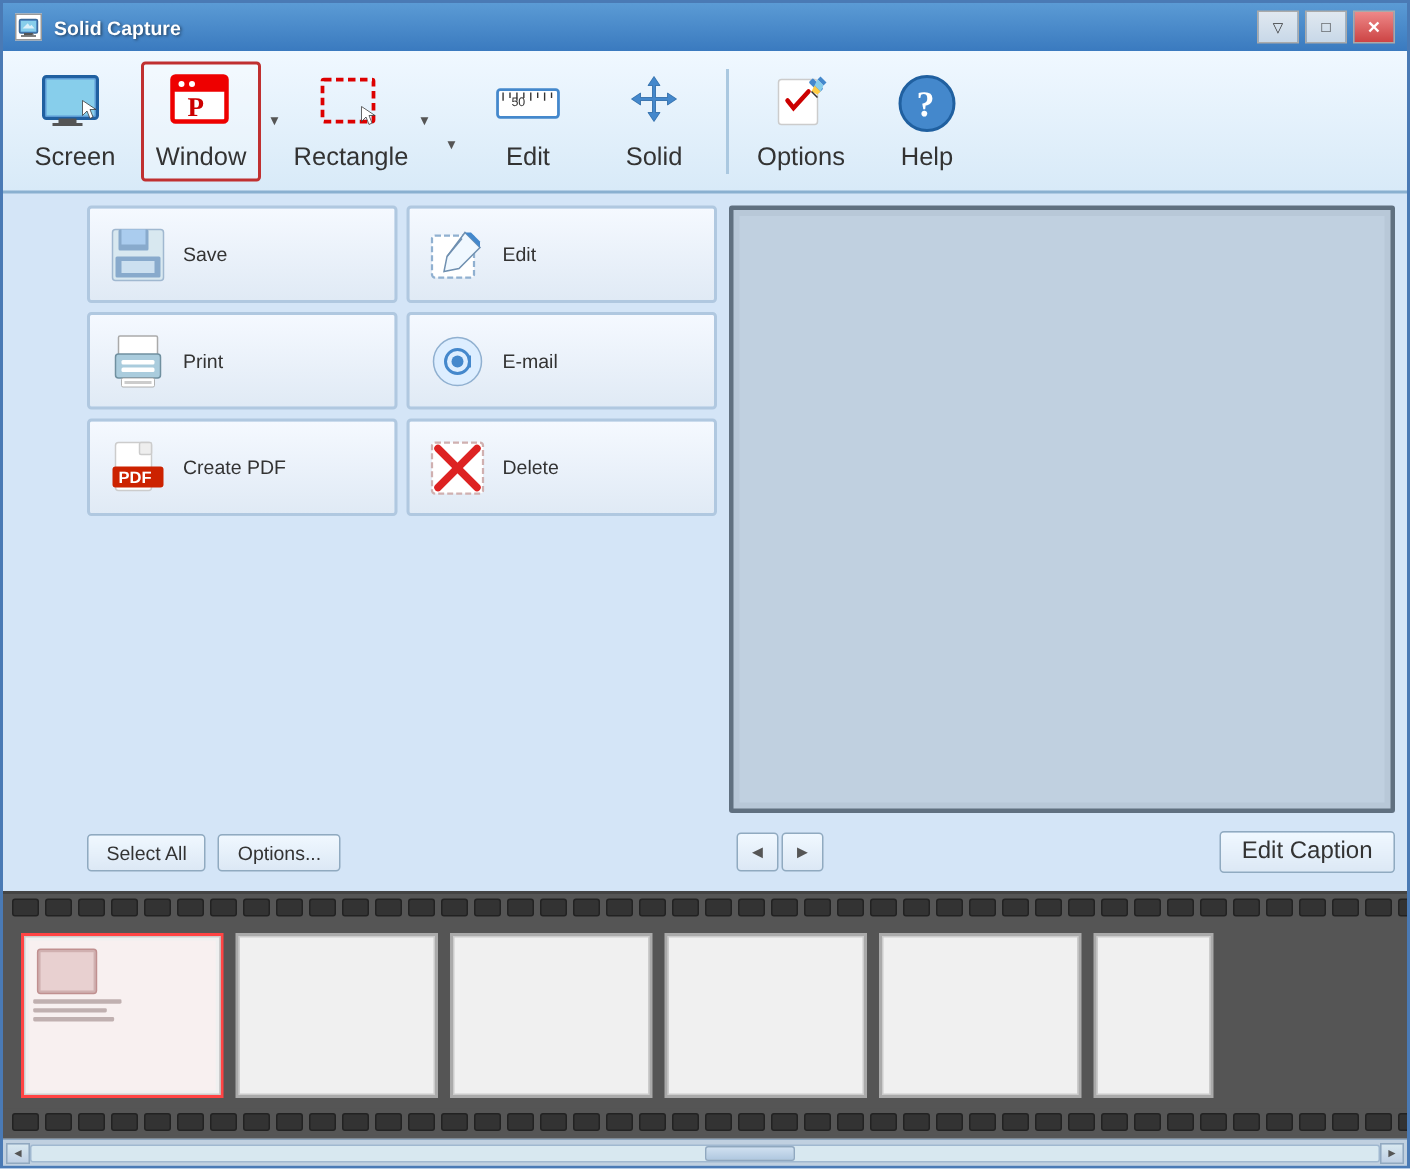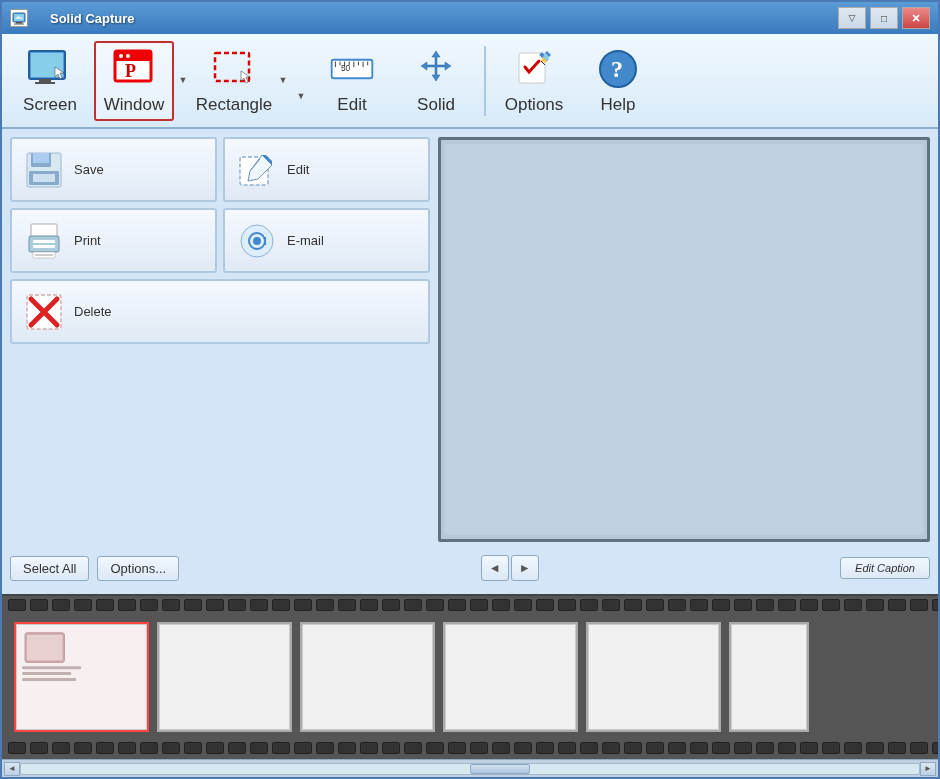--- a/index.html
+++ b/index.html
@@ -19,21 +19,21 @@
       background: #d4e5f7;
       display: flex;
       flex-direction: column;
     }
     .title-bar {
       background: linear-gradient(to bottom, #5b9bd5, #3a7abf);
       height: 32px;
       display: flex;
       align-items: center;
       padding: 0 8px;
-      gap: 22px;
+      gap: 8px;
       flex-shrink: 0;
     }
     .title-bar-icon {
       width: 18px;
       height: 18px;
       background: #fff;
       border: 1px solid #999;
       display: flex;
       align-items: center;
       justify-content: center;
@@ -134,20 +134,21 @@
       padding-bottom: 4px;
     }
     
     .main-content {
       flex: 1;
       display: flex;
       flex-direction: column;
       padding: 8px;
       gap: 8px;
       overflow: hidden;
+      margin-left: 48px;
     }
     .top-section {
       display: flex;
       gap: 8px;
       flex: 1;
     }
     
     .action-panel {
       display: flex;
       flex-direction: column;
@@ -229,23 +230,22 @@
       font-size: 12px;
       color: #555;
     }
     .edit-caption-btn {
       margin-left: auto;
       padding: 4px 14px;
       background: linear-gradient(to bottom, #f0f8ff, #dce8f5);
       border: 1px solid #90aac0;
       border-radius: 3px;
       cursor: pointer;
-      font-size: 11px;
+      font-size: 16px;
       color: #333;
-      font-style: italic;
     }
     
     .filmstrip-wrapper {
       flex-shrink: 0;
       background: #555;
       height: 165px;
       position: relative;
       overflow: hidden;
       border-top: 2px solid #444;
     }
@@ -529,20 +529,33 @@
               </svg>
             </div>
             <span>E-mail</span>
           </button>
         </div>
 
         <div class="action-row">
           <button class="action-btn">
             <div class="action-btn-icon">
               <svg width="38" height="38" viewBox="0 0 38 38">
+                <rect x="4" y="2" width="24" height="32" rx="2" fill="white" stroke="#ccc" stroke-width="1"></rect>
+                <path d="M20 2 L28 10 L20 10 Z" fill="#ddd"></path>
+                <rect x="20" y="2" width="8" height="8" rx="1" fill="#eee" stroke="#ccc" stroke-width="1"></rect>
+
+                <rect x="2" y="18" width="34" height="14" rx="2" fill="#cc2200"></rect>
+                <text x="6" y="29" font-size="11" fill="white" font-weight="bold">PDF</text>
+              </svg>
+            </div>
+            <span>Create PDF</span>
+          </button>
+          <button class="action-btn">
+            <div class="action-btn-icon">
+              <svg width="38" height="38" viewBox="0 0 38 38">
                 <rect x="2" y="2" width="34" height="34" rx="2" fill="white" stroke="#d0b0b0" stroke-width="1.5" stroke-dasharray="4,2"></rect>
                 <line x1="6" y1="6" x2="32" y2="32" stroke="#dd2222" stroke-width="5" stroke-linecap="round"></line>
                 <line x1="32" y1="6" x2="6" y2="32" stroke="#dd2222" stroke-width="5" stroke-linecap="round"></line>
               </svg>
             </div>
             <span>Delete</span>
           </button>
         </div>
       </div>
 

